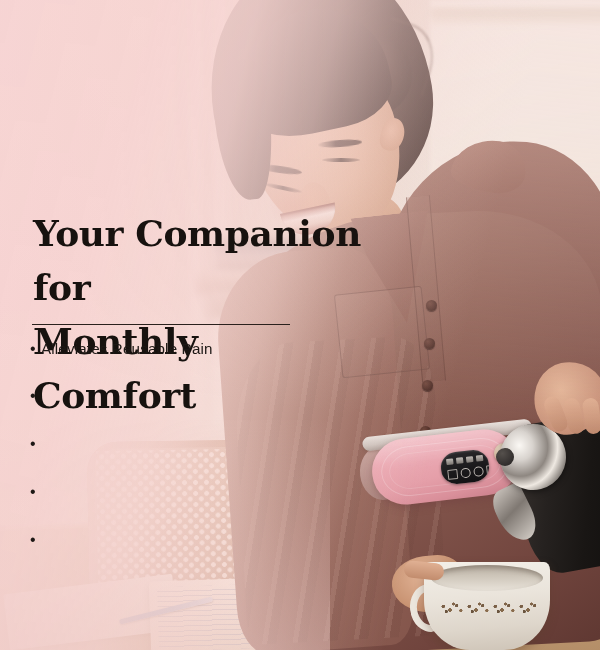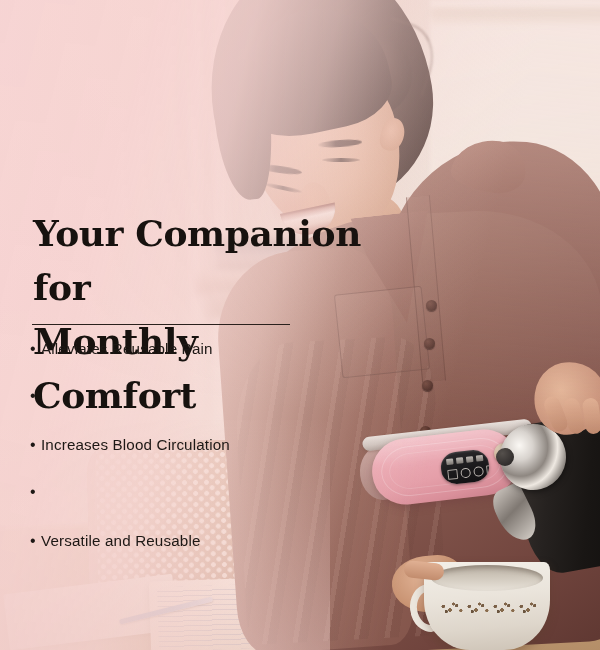--- a/index.html
+++ b/index.html
@@ -894,25 +894,23 @@
     <ul class="benefits">
       <li>
         <span class="dot">•</span>
         <span class="txt">Alleviates Reusable Pain</span>
       </li>
       <li>
         <span class="dot">•</span>
       </li>
       <li>
         <span class="dot">•</span>
-        <span class="txt">Increases Blood Circulation</span>
       </li>
       <li>
         <span class="dot">•</span>
       </li>
       <li>
         <span class="dot">•</span>
-        <span class="txt">Versatile and Reusable</span>
       </li>
     </ul>
 
   </div>
 </div>
 
 </body></html>

